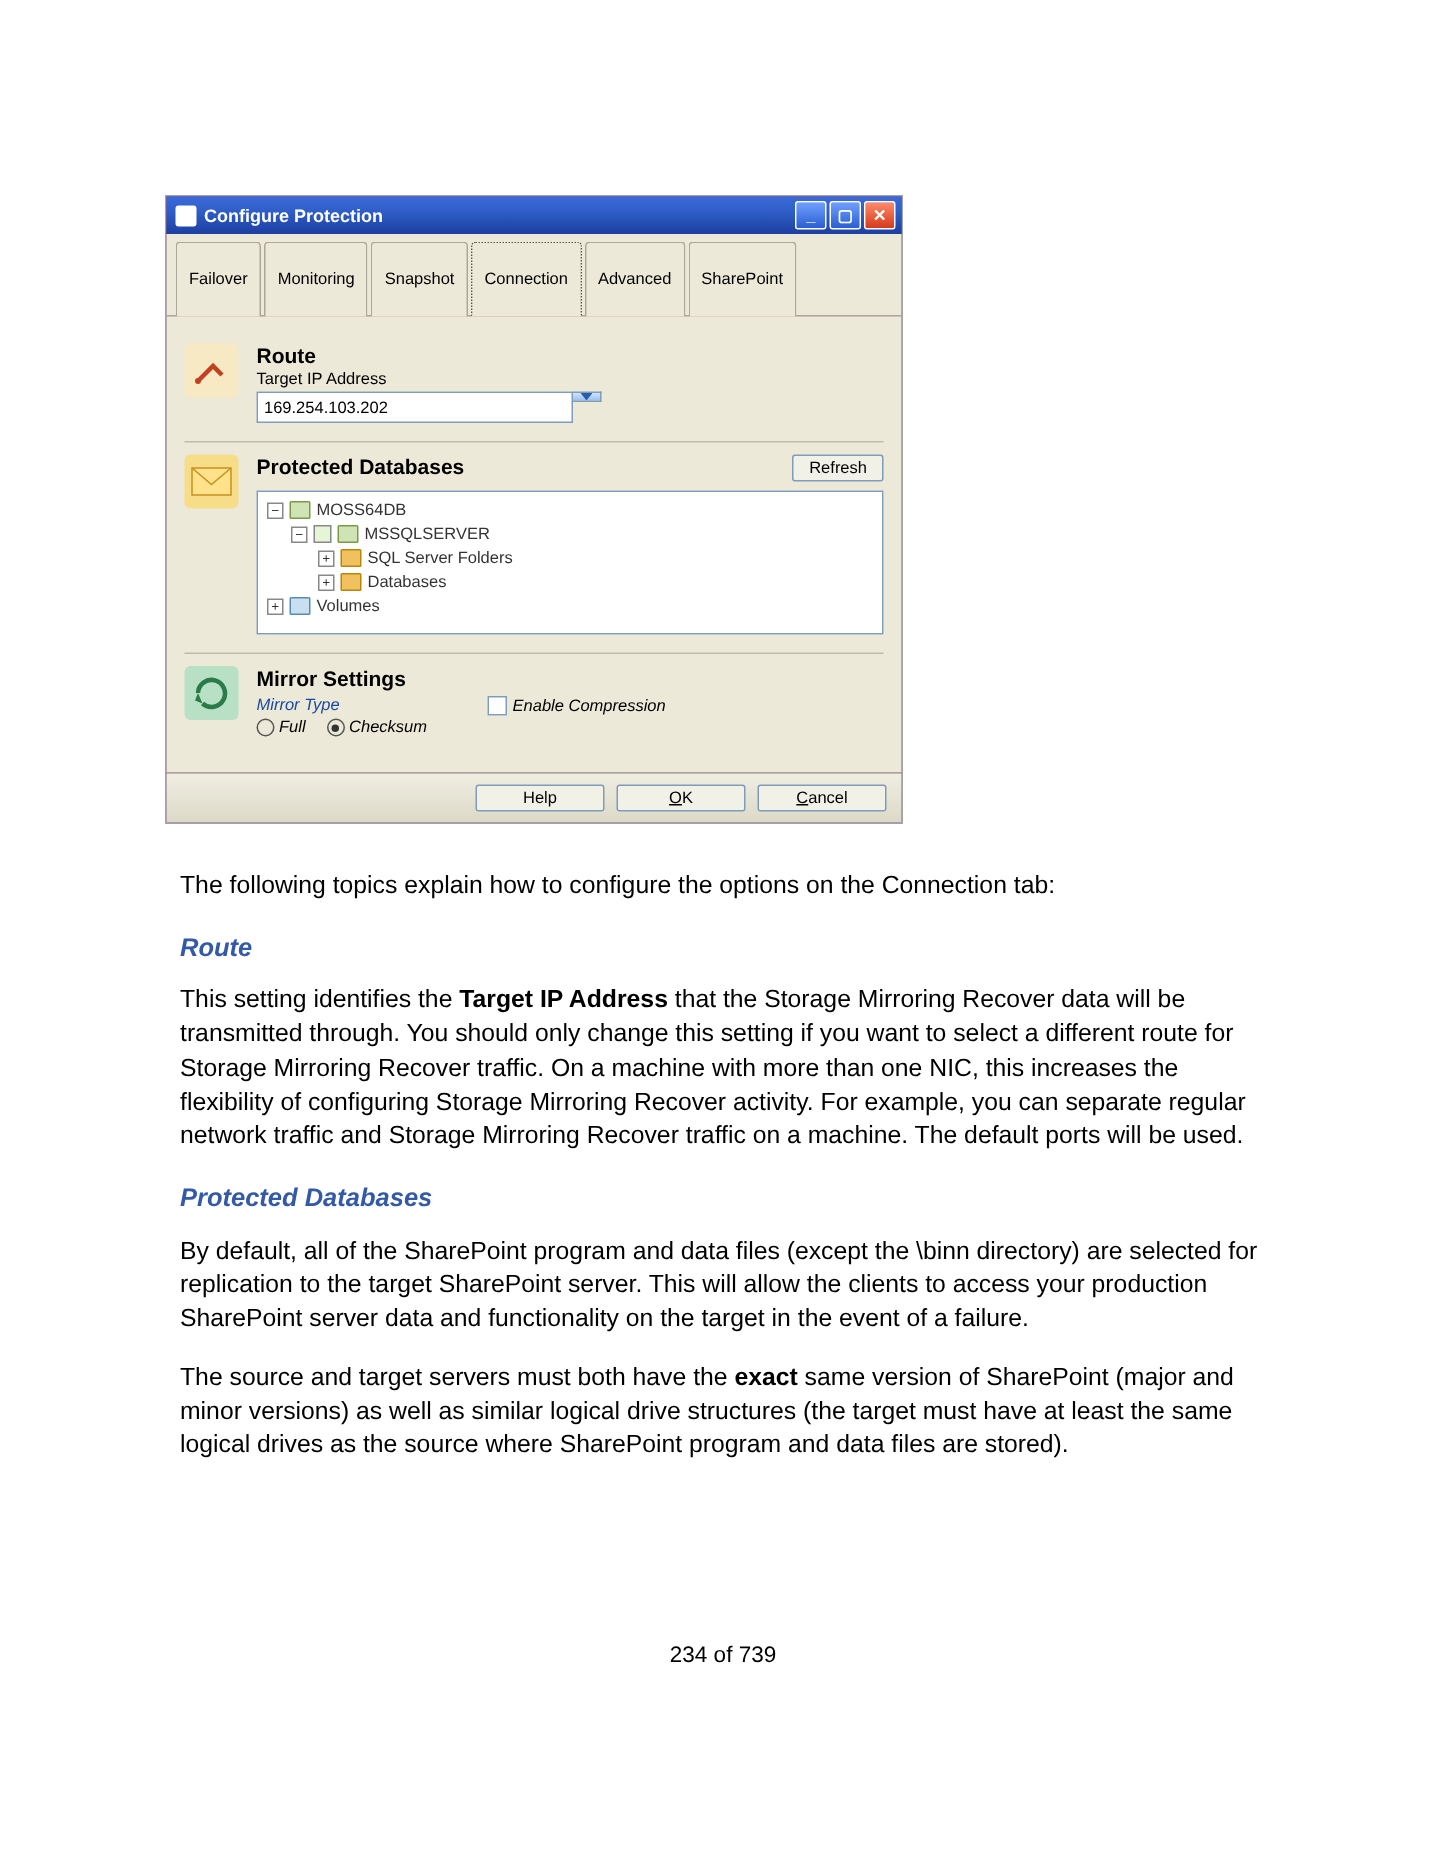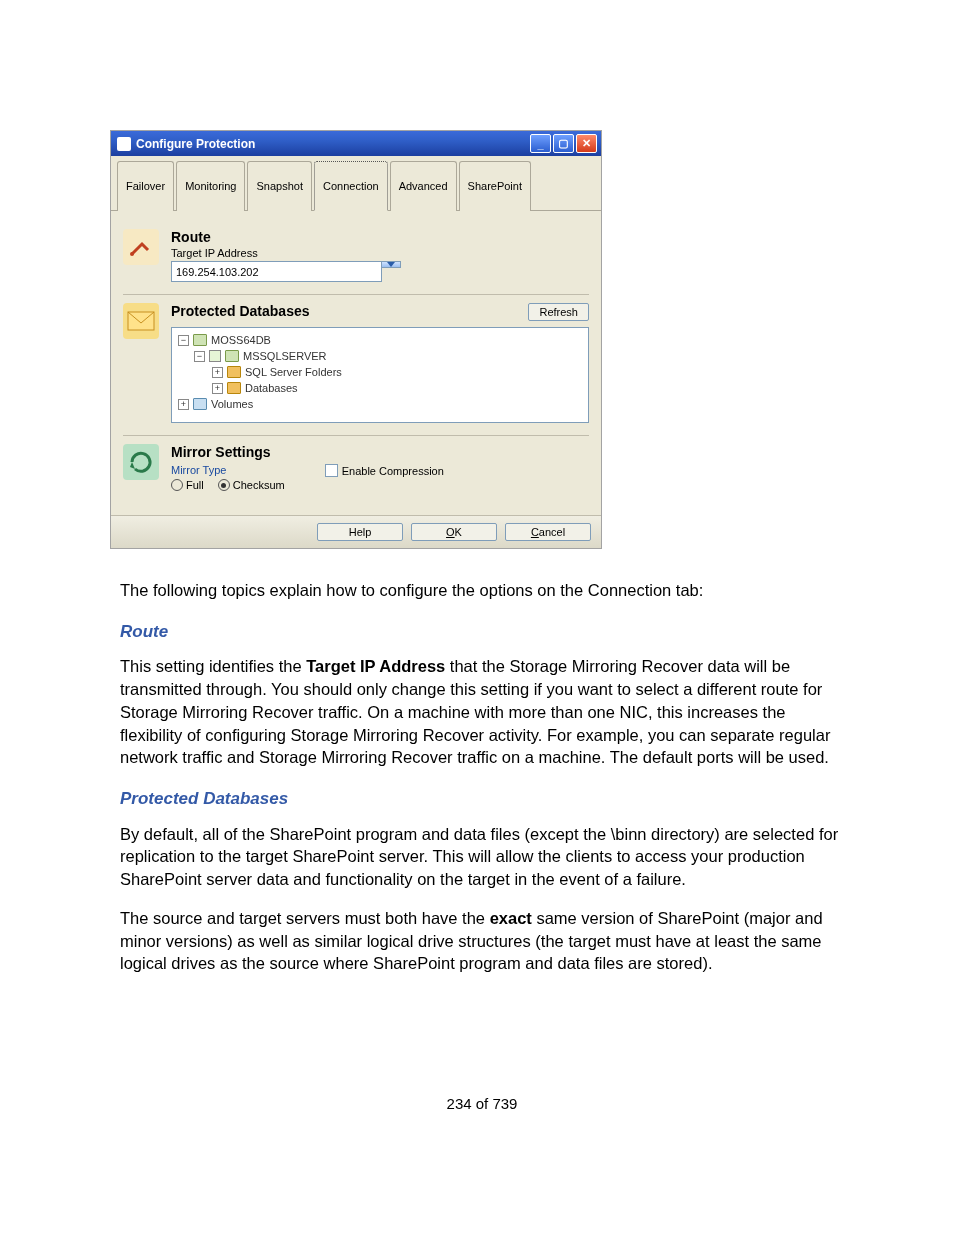--- a/index.html
+++ b/index.html
@@ -159,21 +159,21 @@
   .ind2 { padding-left: 34px; }
   .sectop { display: flex; justify-content: space-between; align-items: flex-start; }
   .btn {
     border: 1px solid #7f9db9;
     background: #f2f1e8;
     padding: 2px 10px;
     font-size: 11px;
     border-radius: 2px;
     cursor: default;
   }
-  .mirror-row { display: flex; gap: 40px; align-items: flex-start; margin-top: 4px;}
+  .mirror-row { display: flex; gap: 40px; align-items: flex-start; margin-top: 4px; font-style: italic;}
   .bluehead { color: #1a4aa0; font-size: 11px; }
   .radio-row { display: flex; gap: 14px; margin-top: 3px; font-size: 11px; }
   .radio { display: flex; align-items: center; gap: 3px; }
   .rcirc { width: 10px; height: 10px; border: 1px solid #555; border-radius: 50%; display: inline-flex; align-items: center; justify-content: center;}
   .rdot { width: 5px; height: 5px; background: #333; border-radius: 50%; }
   .chk-row { display: flex; align-items: center; gap: 4px; font-size: 11px; }
   .chkbox { width: 11px; height: 11px; border: 1px solid #7f9db9; background: #fff; }
   .slider-area { margin-top: 18px; }
   .slider-track {
     height: 3px; background: #ddd; border: 1px solid #aaa;

